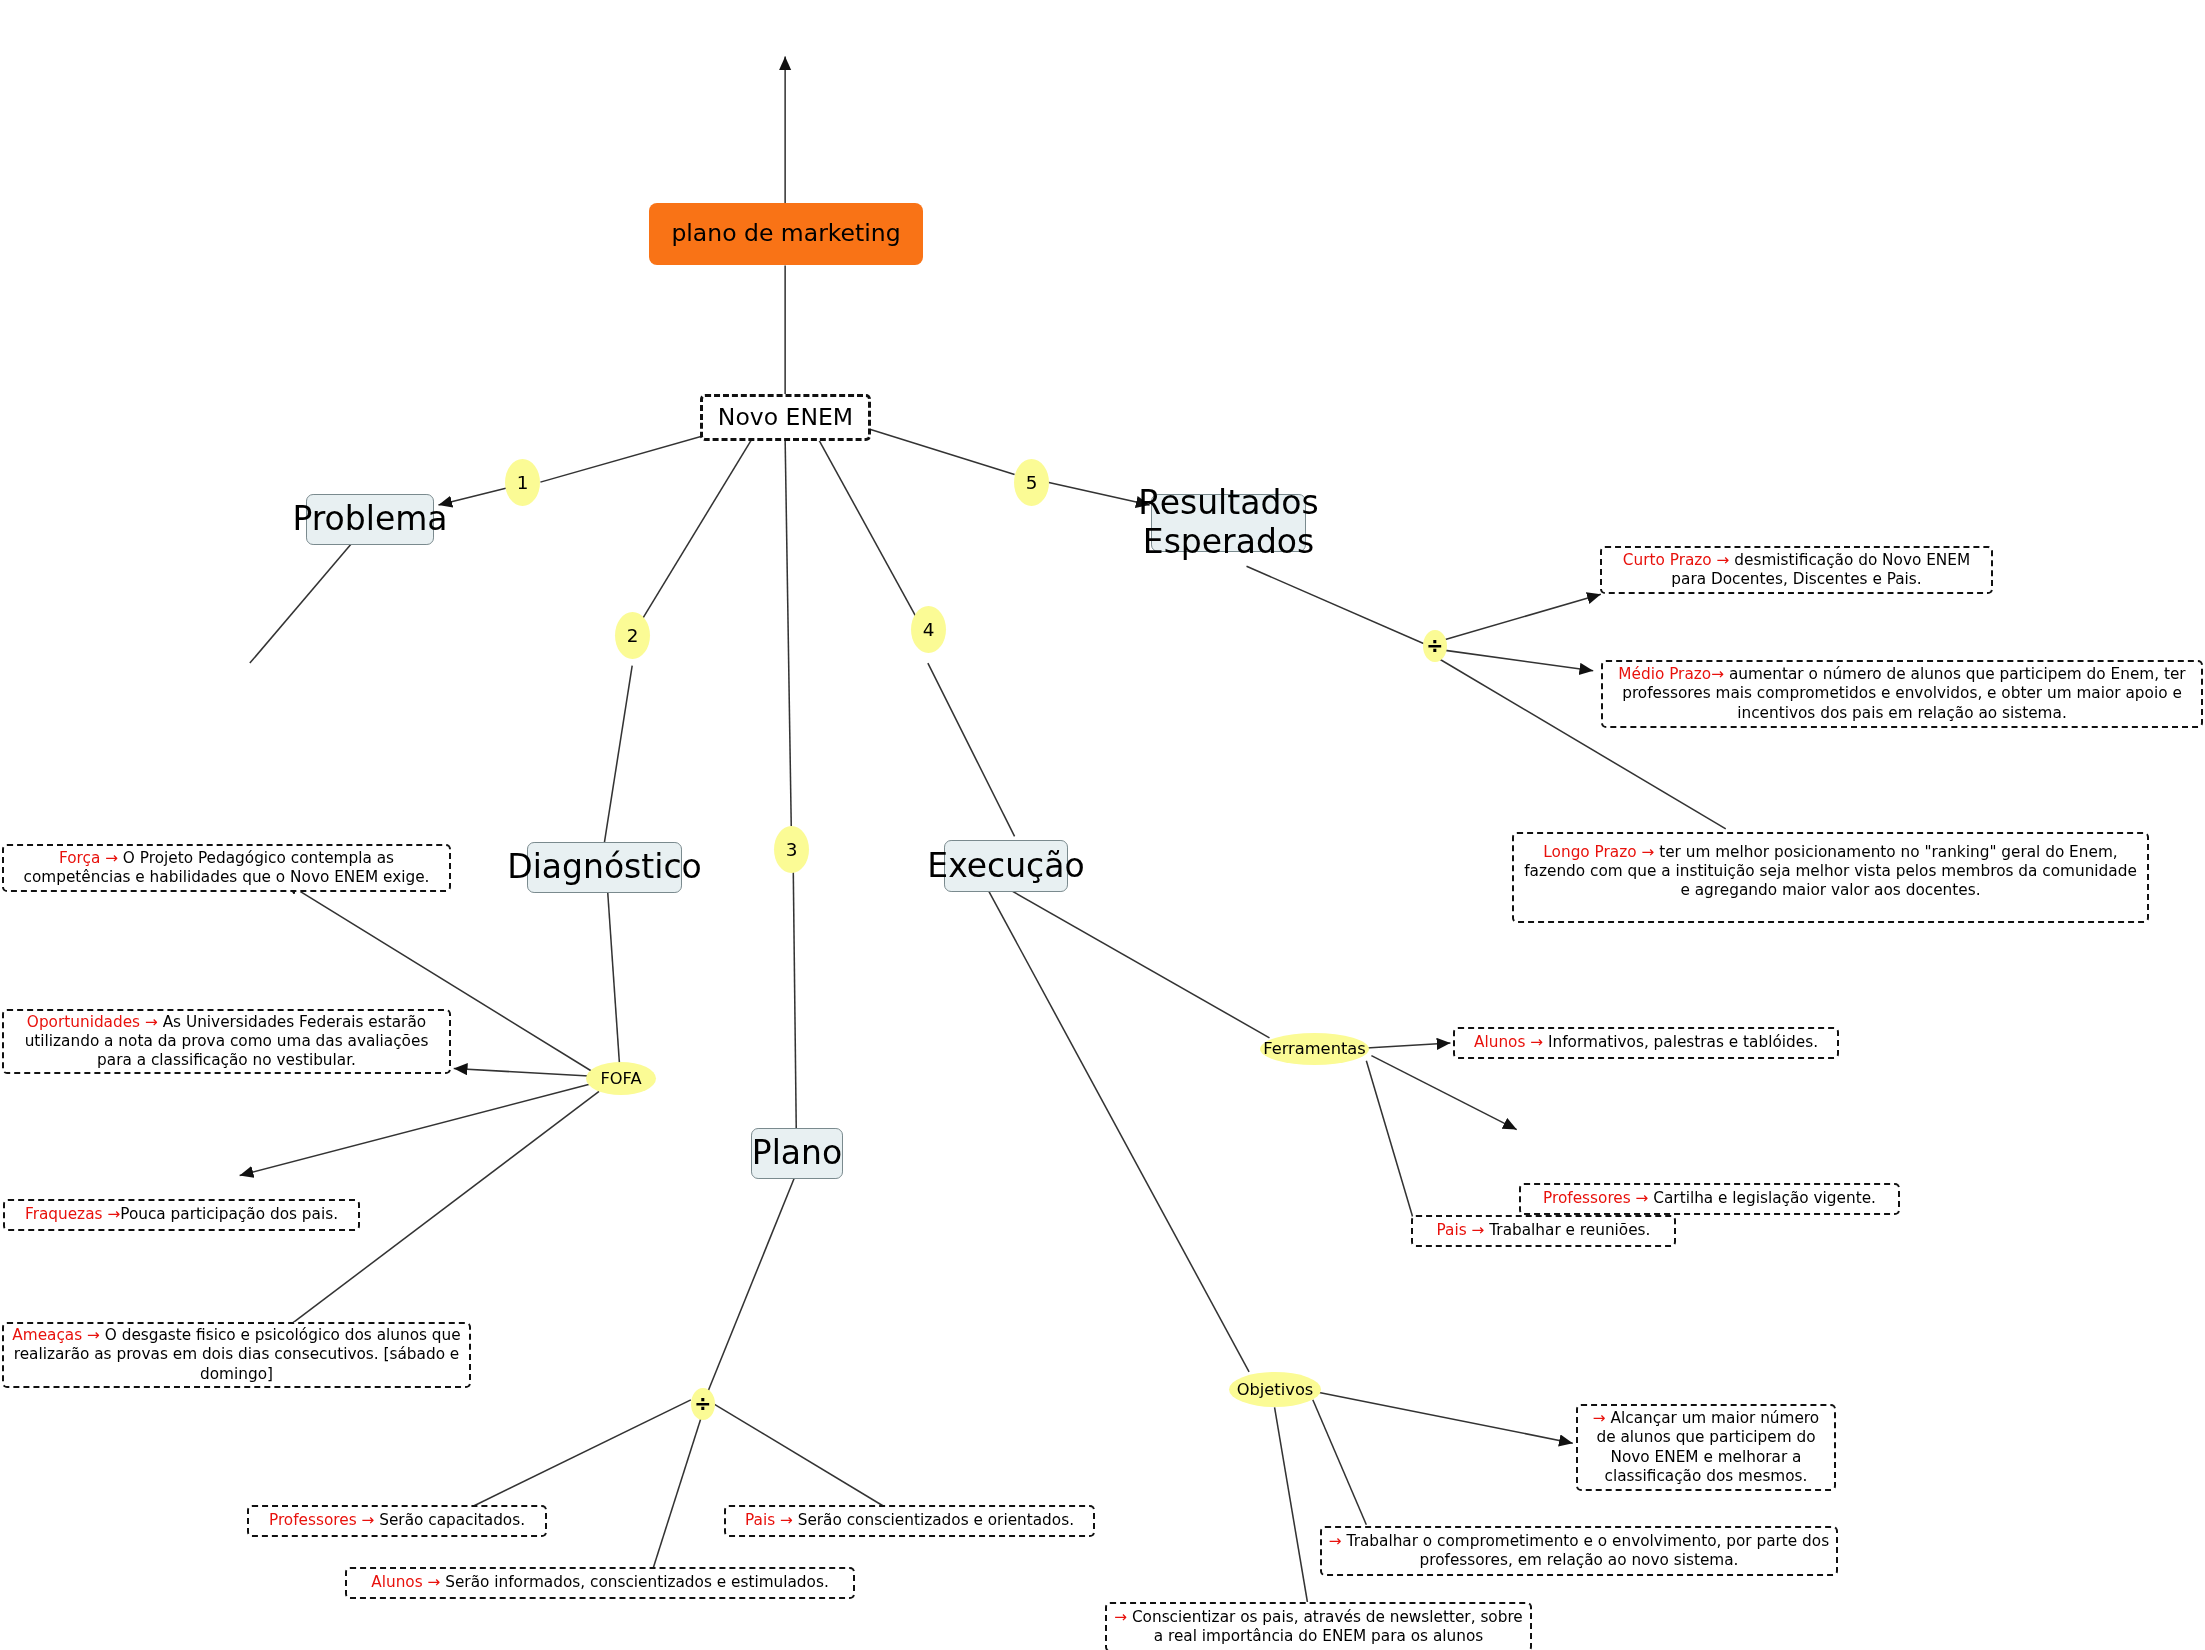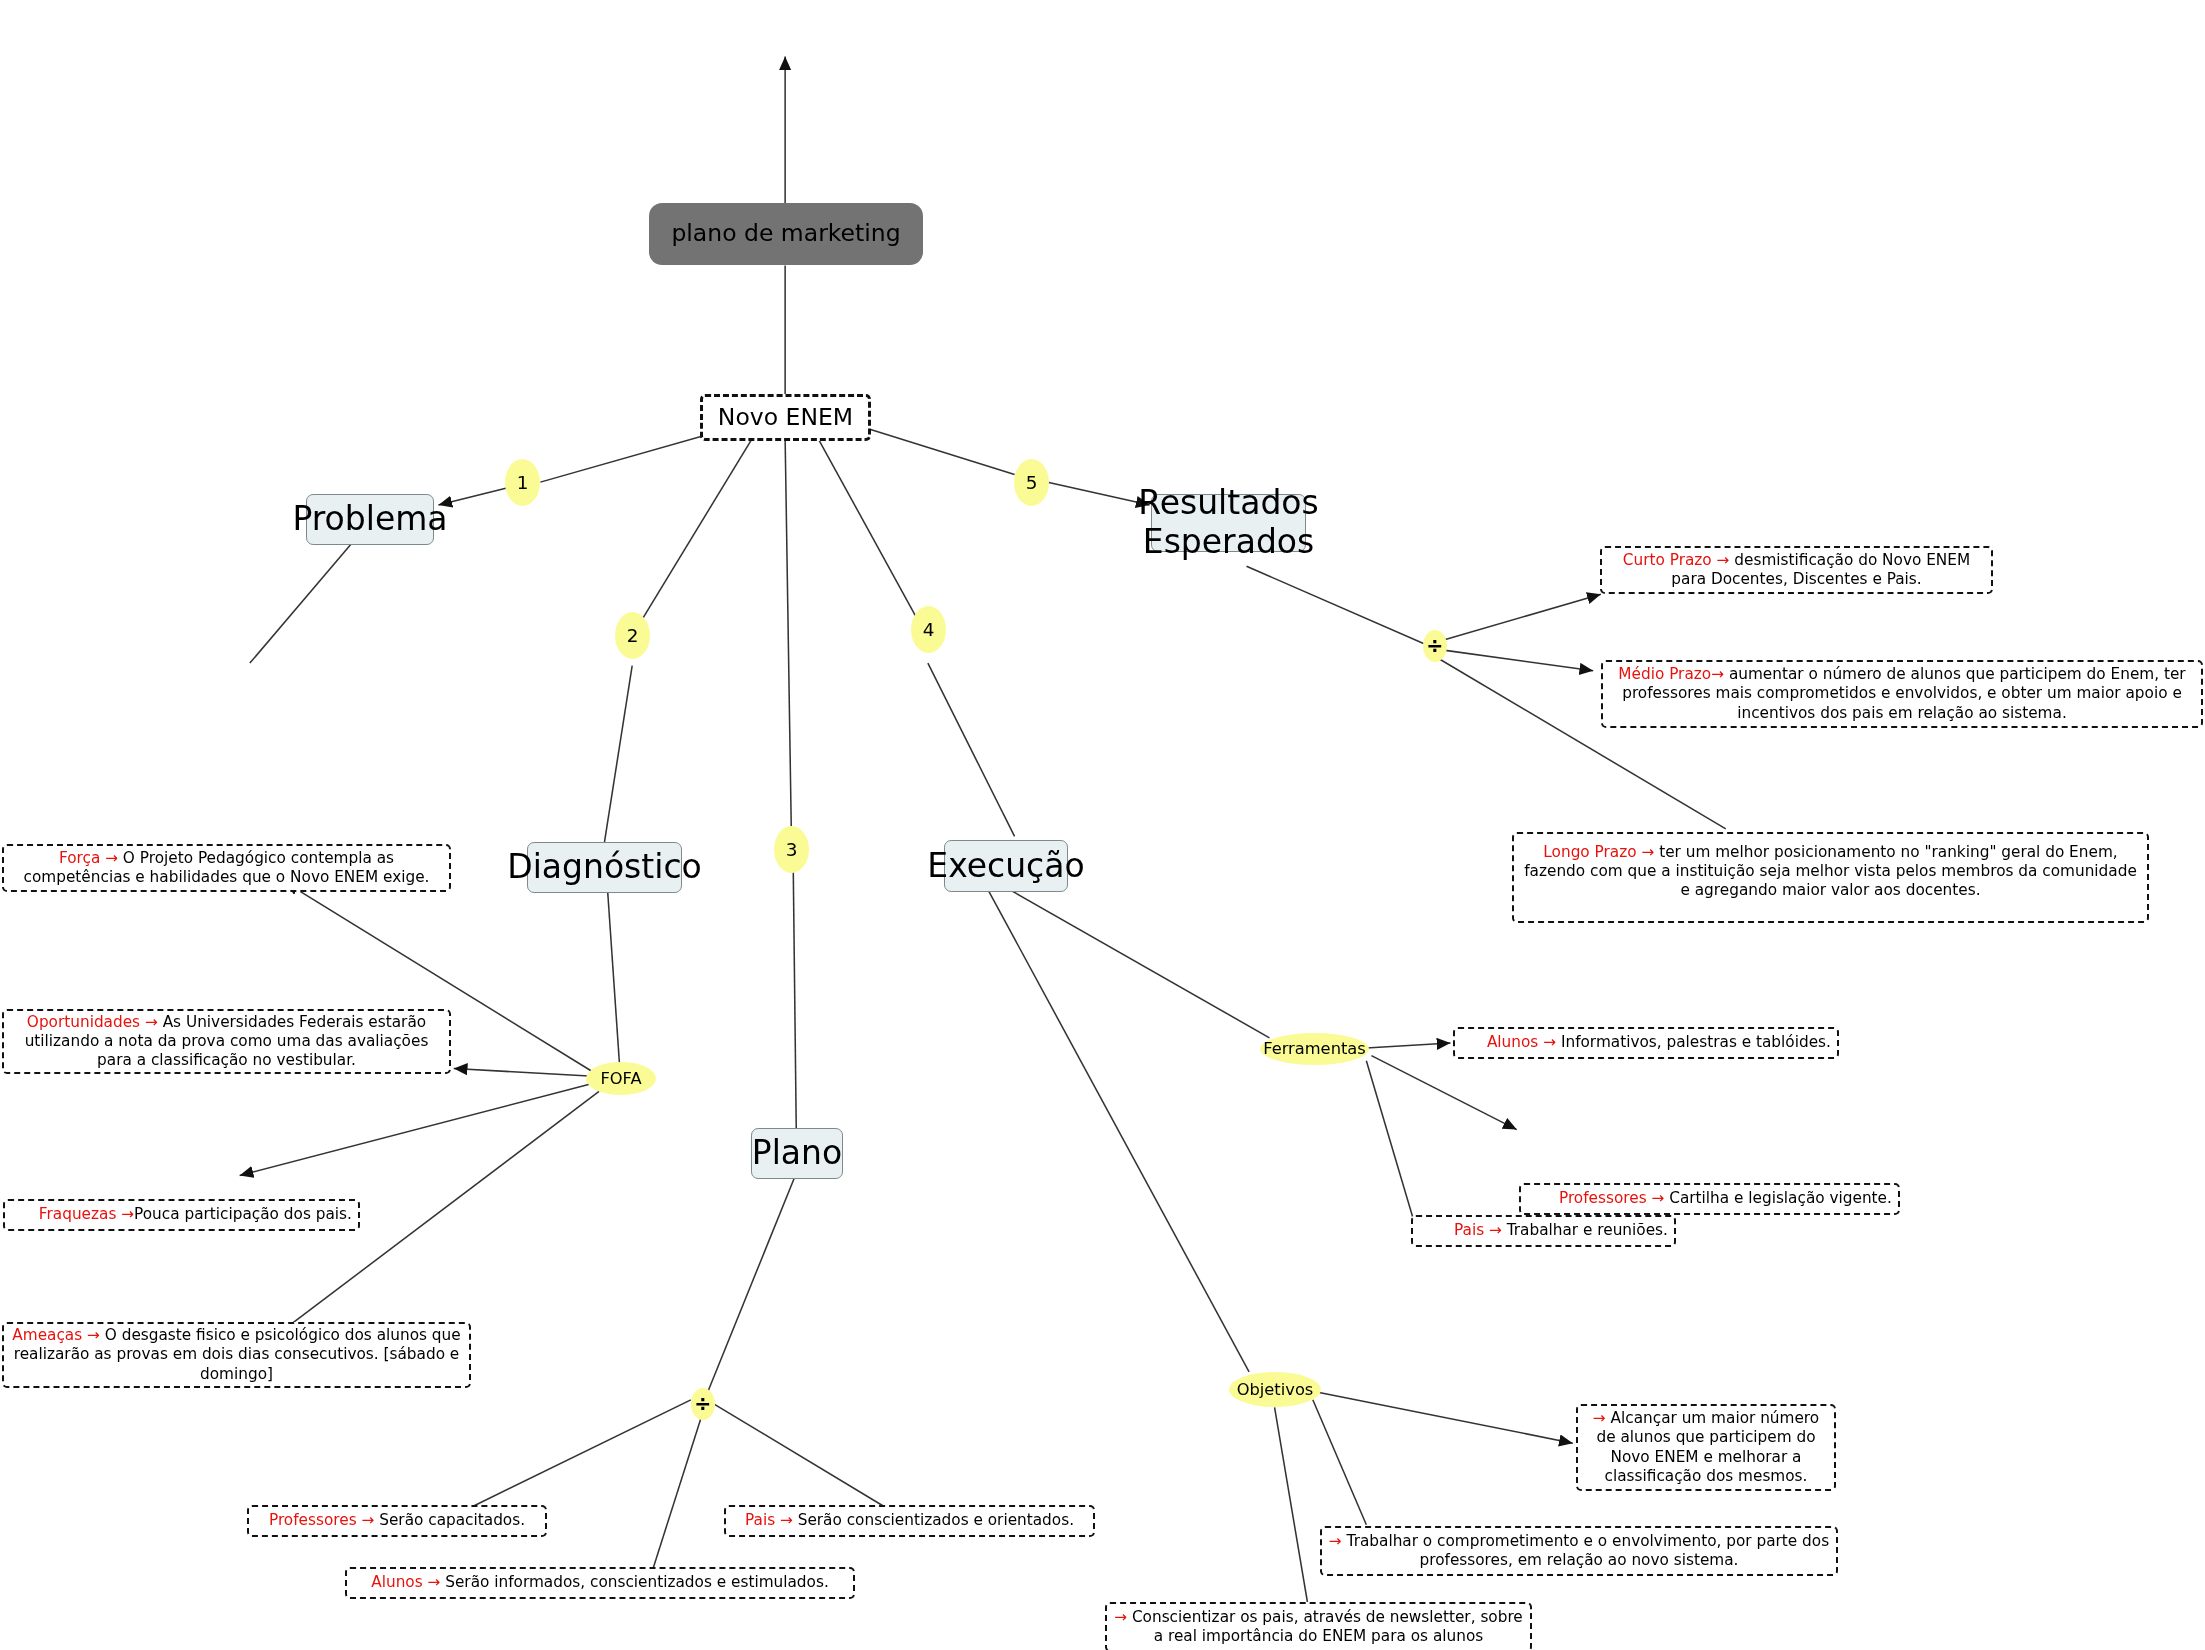--- a/index.html
+++ b/index.html
@@ -55,40 +55,40 @@
     border-width: 3.1px;
   }
   .note .lead {
     color: #e8110c;
   }
   .note .arrow {
     color: #e8110c;
   }
   
   .ylabel {
-    background: #737373;
+    background: #f97316;
     border: none;
-    border-radius: 13px;
+    border-radius: 8px;
     font-size: 23.5px;
     padding: 5.1px 11.2px;
   }
   .yell {
     background: #fbfb95;
     border-radius: 50%;
     font-size: 17.3px;
     color: #000;
   }
   .yell.num { font-size: 18.4px; }
   .yell.div { font-size: 20.4px; font-weight: 600; }
   .yell.wordpill {
     border-radius: 50%;
     font-size: 16.3px;
     padding: 0 3.1px;
   }
-  .tleft { text-align: left; justify-content: flex-end; }
+  .tleft { text-align: left; justify-content: center; }
   .tcenter { text-align: center; justify-content: center; }
 </style>
 </head>
 <body>
 
 <div id="canvas">
 
   <svg class="edges" viewBox="0 0 4325 3237">
     <defs>
       <marker id="ah" markerWidth="12" markerHeight="12" refX="9" refY="4" orient="auto">

